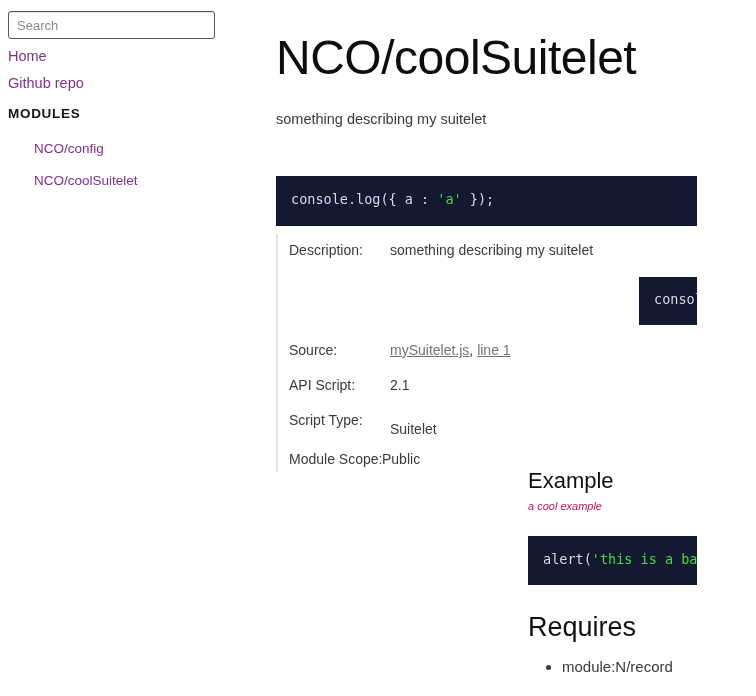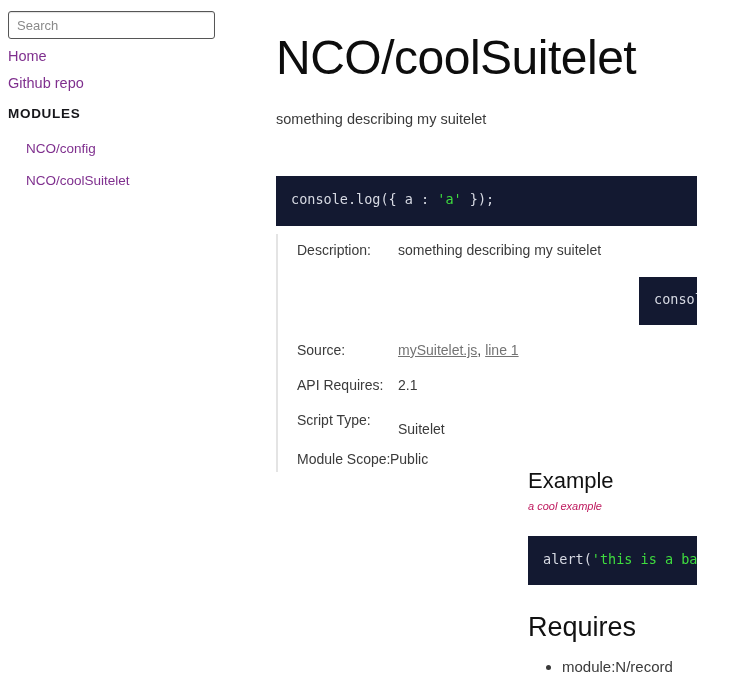--- a/index.html
+++ b/index.html
@@ -54,21 +54,21 @@
 
   .nav-heading {
     margin: 15px 0 0 8px;
     font-size: 13.5px;
     font-weight: bold;
     color: #16161a;
     letter-spacing: 0.7px;
     font-family: "Liberation Sans", sans-serif;
   }
 
-  .module-list { margin: 18px 0 0 8px; padding: 0; list-style: none; }
+  .module-list { margin: 18px 0 0 16px; padding: 0; list-style: none; }
   .module-list li { margin: 0 0 14px 0; }
   .module-link {
     display: inline-block;
     margin-left: 18px;
     color: #7f2f8e;
     font-size: 13.5px;
     text-decoration: none;
     font-family: "Liberation Sans", sans-serif;
   }
 
@@ -135,21 +135,21 @@
     height: 50px;
     padding: 15px 0 0 15px;
   }
 
   
   #details {
     position: absolute;
     left: 24px; top: 234px;
     width: 480px;
     border-left: 2px solid #e4e4e4;
-    padding-left: 8px;
+    padding-left: 0;
   }
   .detail-row { position: relative; }
   .detail-label {
     position: absolute;
     left: 11px;
     font-size: 14px;
     color: #3a3a3a;
     white-space: nowrap;
     font-family: "Liberation Sans", sans-serif;
   }
@@ -269,21 +269,21 @@
       </div>
 
       <div class="detail-row" style="height:72px;"></div>
 
       <div class="detail-row" style="height:32px;">
         <span class="detail-label" style="top:0px;">Source:</span>
         <span class="detail-value" style="top:0px;"><a class="detail-link" href="#">mySuitelet.js</a><span class="detail-sep">, </span><a class="detail-link" href="#">line 1</a></span>
       </div>
 
       <div class="detail-row" style="height:32px;">
-        <span class="detail-label" style="top:3px;">API Requires:</span>
+        <span class="detail-label" style="top:3px;">API Script:</span>
         <span class="detail-value" style="top:3px;">2.1</span>
       </div>
 
       <div class="detail-row" style="height:36px;">
         <span class="detail-label" style="top:6px;">Script Type:</span>
         <span class="detail-value" style="top:15px;">Suitelet</span>
       </div>
 
       <div class="detail-row" style="height:30px;">
         <span class="detail-label" style="top:9px;">Module Scope:</span>

